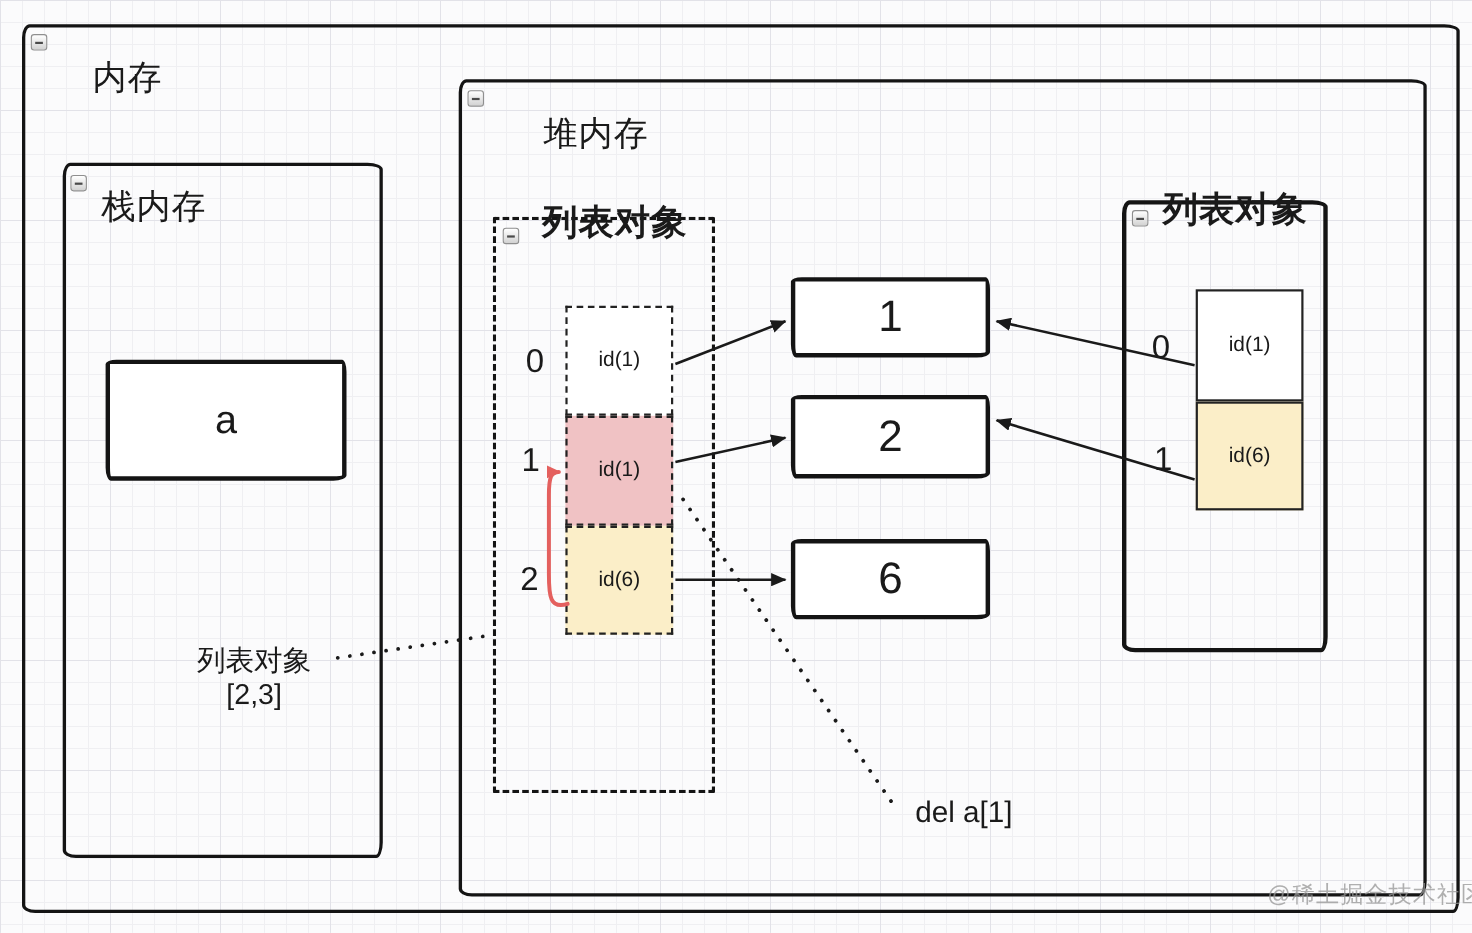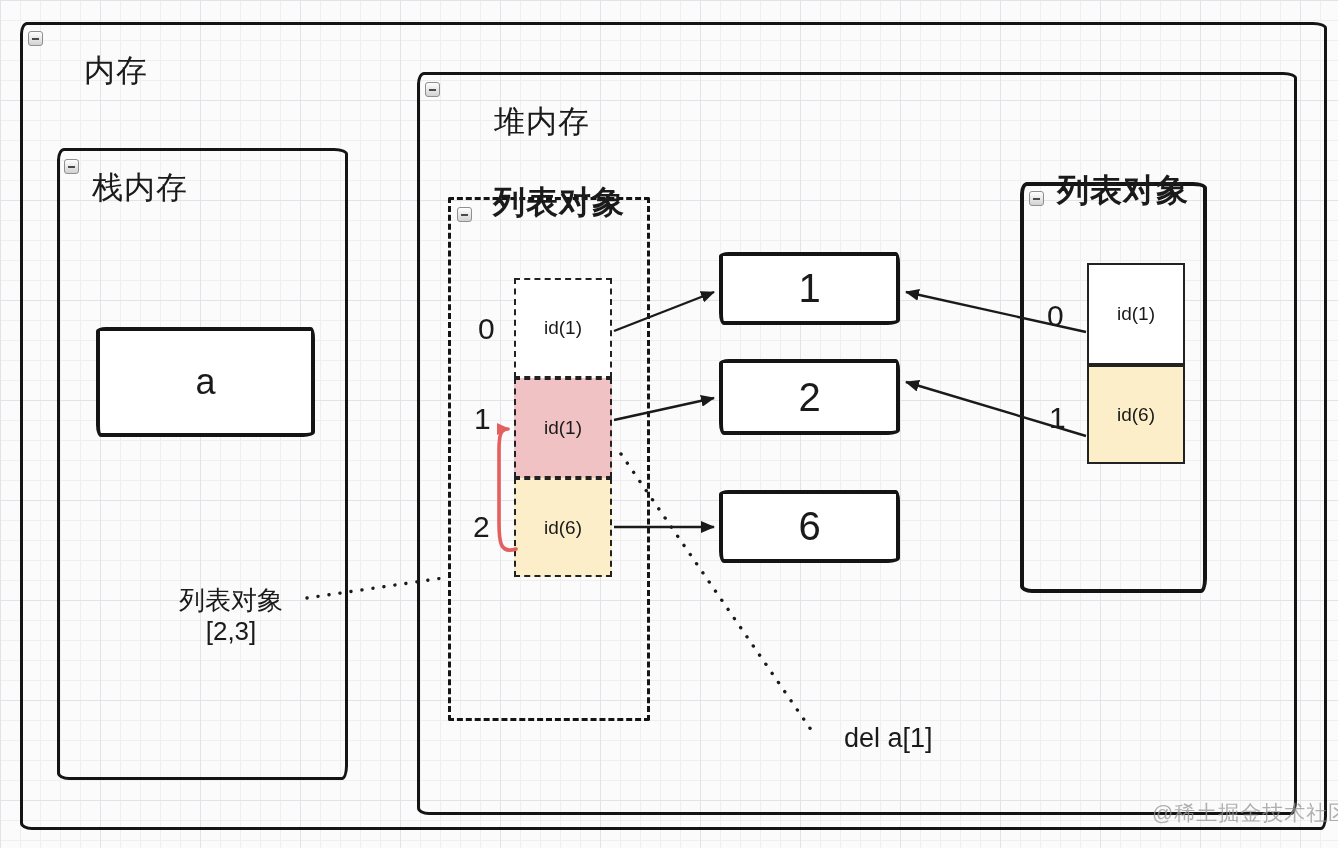--- a/index.html
+++ b/index.html
@@ -31,21 +31,21 @@
   .list-label{font-size:32px;font-weight:bold;letter-spacing:1px;white-space:nowrap;}
   .index-label{font-size:30px;}
   .value-label{width:100%;text-align:center;font-size:40px;}
   .collapse{
     width:15px;height:15px;border:1px solid #8f8f8f;border-radius:3px;
     background:linear-gradient(#ffffff,#d2d2d2);
     display:flex;align-items:center;justify-content:center;
   }
   .collapse::after{content:"";width:7px;height:2px;background:#4a4a4a;}
   .annotation{font-size:26px;text-align:center;line-height:31px;}
-  .del-label{font-size:27px;white-space:nowrap;margin-left:12px;}
+  .del-label{font-size:27px;white-space:nowrap;}
   .watermark{font-size:21px;color:rgba(150,150,150,0.75);letter-spacing:1px;white-space:nowrap;z-index:7;}
   svg.overlay{position:absolute;left:0;top:0;z-index:5;pointer-events:none;}
   .arr{stroke:#1a1a1a;stroke-width:2.4;}
   .dot{stroke:#1a1a1a;stroke-width:3.4;stroke-dasharray:0.1 11;stroke-linecap:round;}
   .redmove{stroke:#e4605e;stroke-width:3.6;fill:none;stroke-linecap:round;}
 </style>
 </head>
 <body>
 
 <div class="canvas">

